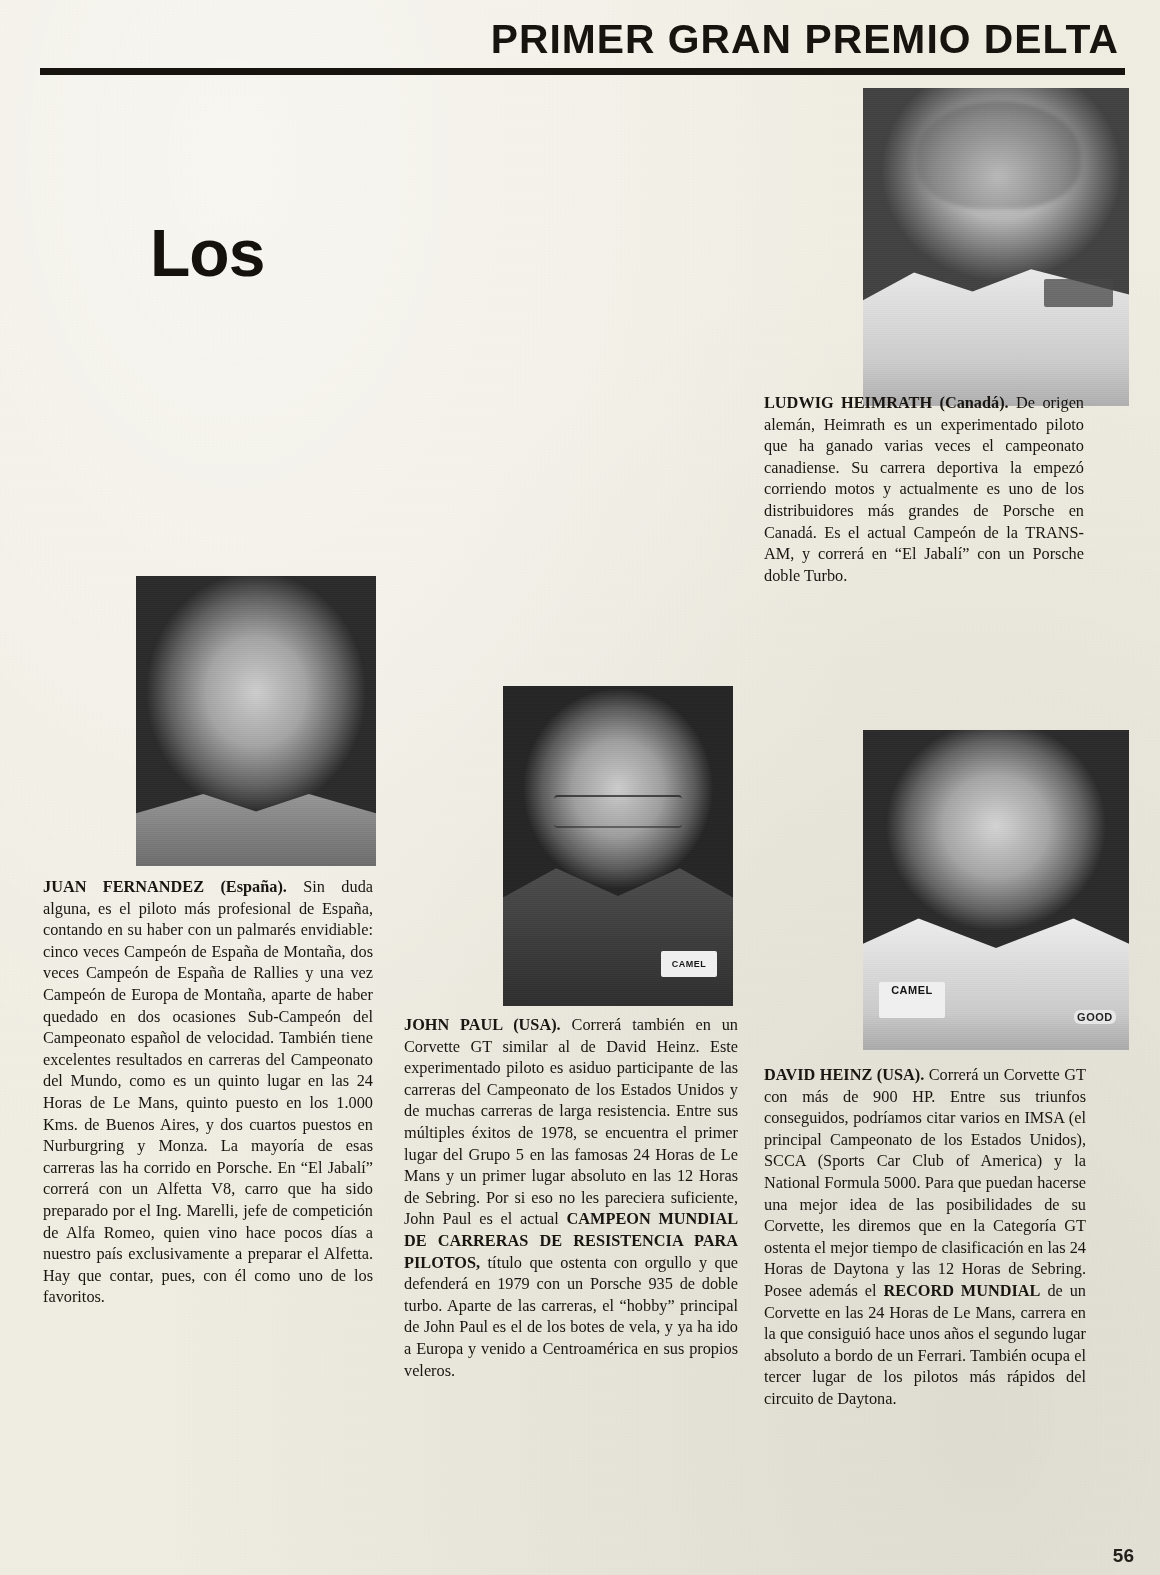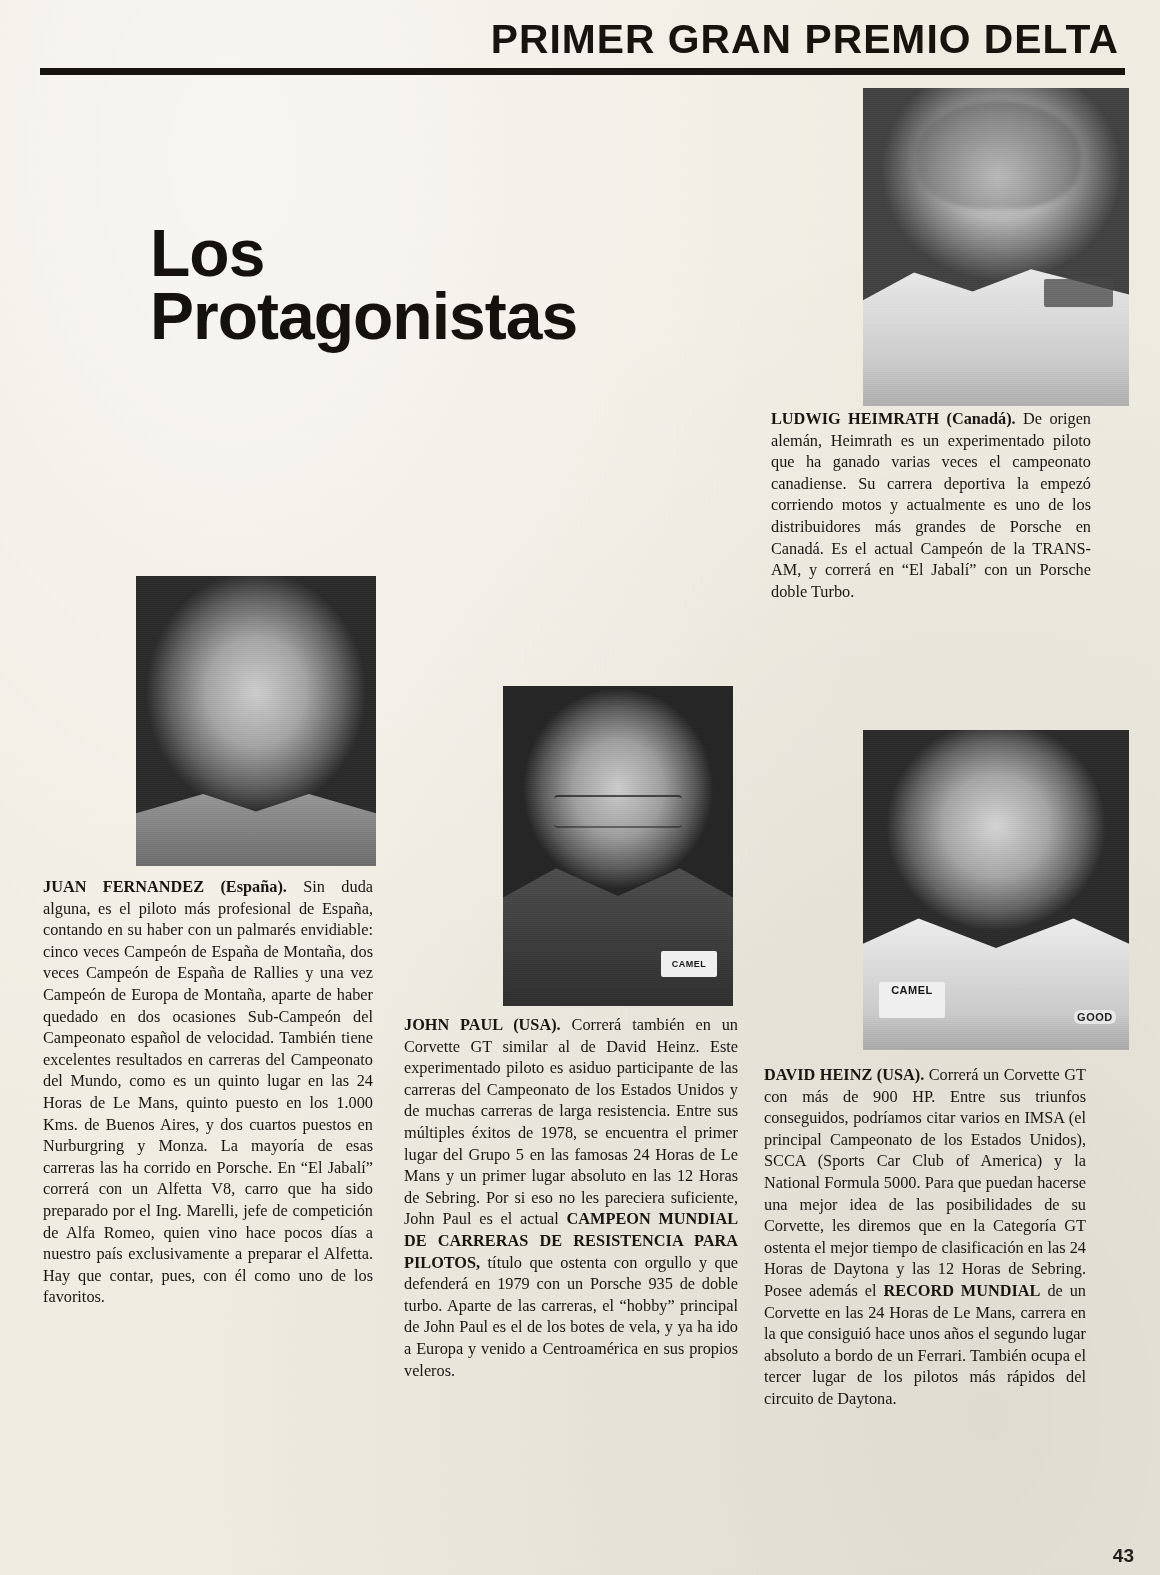--- a/index.html
+++ b/index.html
@@ -193,21 +193,21 @@
     font-size: 16.3px;
     line-height: 21.6px;
     text-align: justify;
     color: #191511;
     hyphens: auto;
   }
   .col b, .col .lead {
     font-weight: bold;
   }
 
-  #text-heimrath { left: 764px; top: 408px; width: 320px; margin-left: 7px; }
+  #text-heimrath { left: 764px; top: 392px; width: 320px; }
   #text-fernandez { left: 43px; top: 876px; width: 330px; }
   #text-johnpaul { left: 404px; top: 1014px; width: 334px; }
   #text-heinz { left: 764px; top: 1064px; width: 322px; }
 
   .page-number {
     position: absolute;
     right: 26px;
     bottom: 8px;
     font-family: "Liberation Sans", sans-serif;
     font-weight: bold;
@@ -221,21 +221,20 @@
 <div class="page">
   <div class="paper-noise"></div>
 
   <div class="header">
     <div class="header-title">PRIMER GRAN PREMIO DELTA</div>
     <div class="header-rule"></div>
   </div>
 
   <div class="headline">
     <div class="l1">Los</div>
-    <div class="l2">Protagonistas</div>
   </div>
 
   <div class="photo" id="photo-heimrath">
     <div class="hair"></div>
     <div class="shirt"></div>
     <div class="patch"></div>
     <div class="grain"></div>
   </div>
 
   <div class="photo" id="photo-fernandez">
@@ -266,14 +265,14 @@
   </div>
 
   <div class="col" id="text-johnpaul">
     <b>JOHN PAUL (USA).</b><span>   Correrá también en un Corvette GT similar al de David Heinz. Este experimentado piloto es asiduo participante de las carreras del Campeonato de los Estados Unidos y de muchas carreras de larga resistencia. Entre sus múltiples éxitos de 1978, se encuentra el primer lugar del Grupo 5 en las famosas 24 Horas de Le Mans y un primer lugar absoluto en las 12 Horas de Sebring. Por si eso no les pareciera suficiente, John Paul es el actual </span><span style="font-weight: bold;">CAMPEON MUNDIAL DE CARRERAS DE RESISTENCIA PARA PILOTOS,</span><span> título que ostenta con orgullo y que defenderá en 1979 con un Porsche 935 de doble turbo. Aparte de las carreras, el “hobby” principal de John Paul es el de los botes de vela, y ya ha ido a Europa y venido a Centroamérica en sus propios veleros.</span>
   </div>
 
   <div class="col" id="text-heinz">
     <b>DAVID HEINZ (USA).</b><span> Correrá un Corvette GT con más de 900 HP. Entre sus triunfos conseguidos, podríamos citar varios en IMSA (el principal Campeonato de los Estados Unidos), SCCA (Sports Car Club of America) y la National Formula 5000. Para que puedan hacerse una mejor idea de las posibilidades de su Corvette, les diremos que en la Categoría GT ostenta el mejor tiempo de clasificación en las 24 Horas de Daytona y las 12 Horas de Sebring. Posee además el </span><span style="font-weight: bold;">RECORD MUNDIAL</span><span> de un Corvette en las 24 Horas de Le Mans, carrera en la que consiguió hace unos años el segundo lugar absoluto a bordo de un Ferrari. También ocupa el tercer lugar de los pilotos más rápidos del circuito de Daytona.</span>
   </div>
 
-  <div class="page-number">43</div>
+  <div class="page-number">56</div>
 </div>
 
 </body></html>

